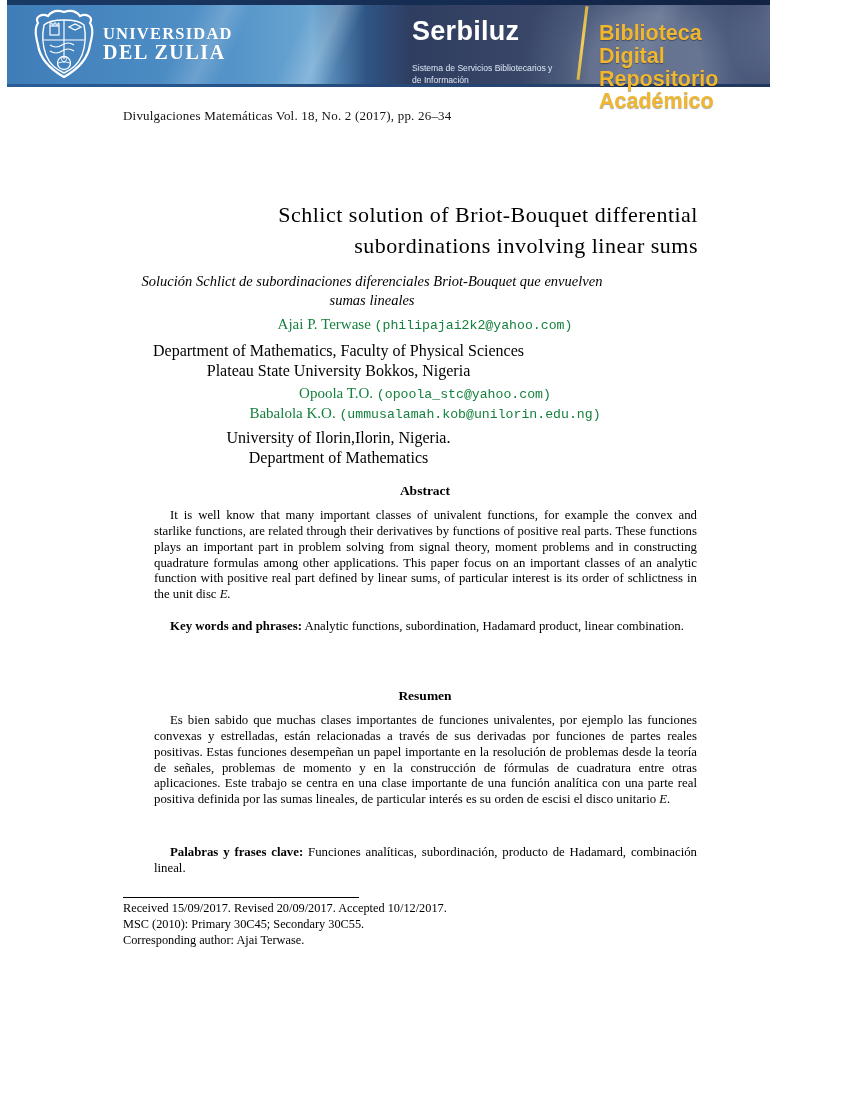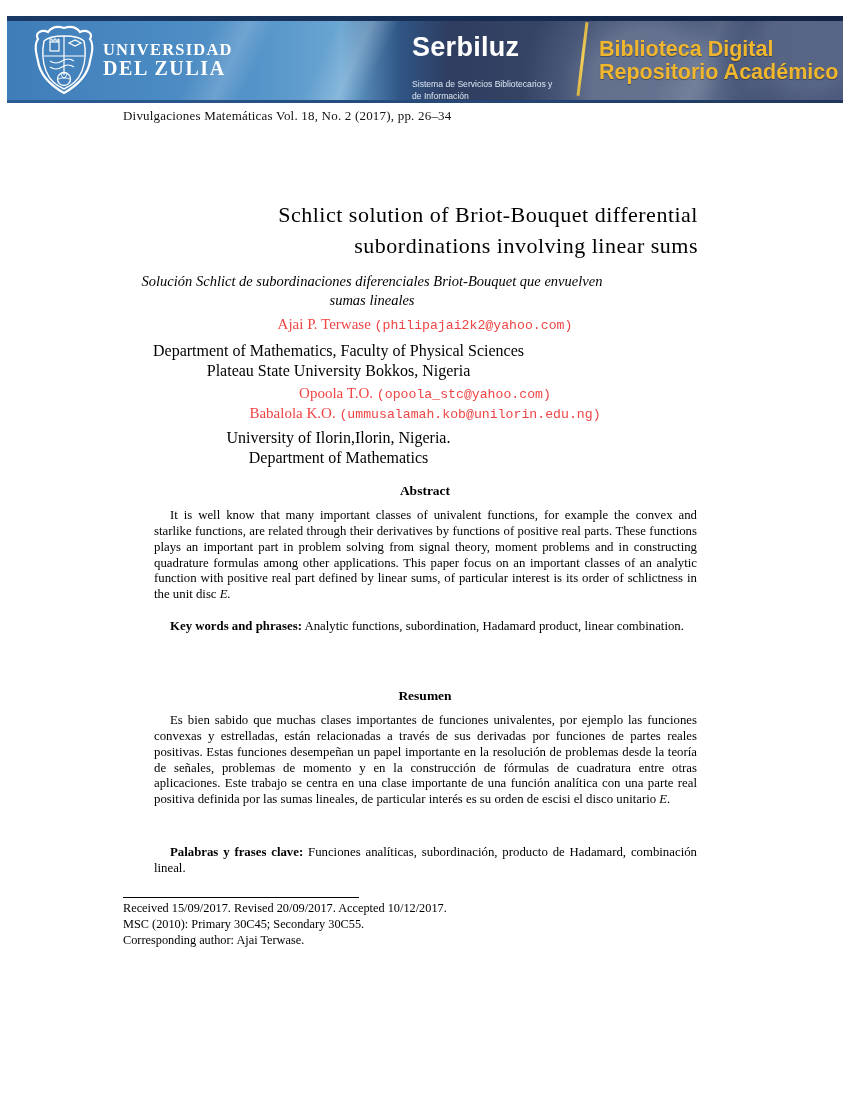--- a/index.html
+++ b/index.html
@@ -5,21 +5,21 @@
   html,body{margin:0;padding:0;}
   body{
     width:850px;height:1100px;background:#ffffff;position:relative;
     font-family:"Liberation Serif","DejaVu Serif",serif;color:#1a1a1a;
     overflow:hidden;
   }
   .abs{position:absolute;}
 
   
   .banner{
-    left:7px;top:16px;width:836px;height:87px;
+    left:7px;top:0;width:763px;height:87px;
     background:
       radial-gradient(circle at 640px 70px, rgba(195,210,228,0.30) 0 55px, rgba(130,150,180,0.22) 85px, transparent 125px),
       radial-gradient(circle at 800px 30px, rgba(180,195,215,0.20) 0 40px, transparent 80px),
       linear-gradient(115deg, transparent 24%, rgba(255,255,255,0.16) 28%, transparent 31%, transparent 38%, rgba(255,255,255,0.20) 42%, transparent 45%, transparent 78%, rgba(255,255,255,0.10) 82%, transparent 85%),
       linear-gradient(90deg, #3f7db8 0%, #4a8ac2 18%, #5594c9 30%, #6ba6d2 40%, #2f5585 47%, #2f3d60 53%, #3a4768 70%, #414e72 100%);
   }
   .banner-top-strip{left:0;top:0;width:100%;height:5px;background:linear-gradient(90deg,#1a3a66,#122242);}
   .banner-bottom-strip{left:0;bottom:0;width:100%;height:3px;background:linear-gradient(90deg,#2a5d97,#20365c);}
 
   .logo-box{left:21px;top:7px;width:72px;height:74px;}
@@ -32,21 +32,21 @@
   .serbiluz .s{font-size:8.6px;color:#dde8f4;line-height:1.35;margin-top:18px;}
 
   .divider{left:574px;top:6px;width:2.5px;height:74px;background:linear-gradient(#d9b544,#f6cf5a,#d9b544);transform:rotate(7deg);}
 
   .repo{left:592px;top:22px;font-family:"Liberation Sans","DejaVu Sans",sans-serif;font-weight:700;color:#f0b72e;font-size:21.5px;line-height:1.06;text-shadow:0 1px 1px rgba(0,0,0,0.35);}
 
   
   .journal-line{left:123px;top:108px;font-size:13px;letter-spacing:0.2px;color:#111;}
   .title{left:0;top:199px;width:698px;text-align:right;font-size:22px;letter-spacing:0.5px;line-height:1.42;color:#000;}
   .subtitle{left:0;top:272px;width:744px;text-align:center;font-style:italic;font-size:14.5px;line-height:1.3;color:#000;}
-  .author-line{left:0;width:850px;text-align:center;font-size:15px;color:#ef4444;}
+  .author-line{left:0;width:850px;text-align:center;font-size:15px;color:#15803d;}
   .affil-line{left:0;width:677px;text-align:center;font-size:16px;line-height:1.25;color:#000;}
   .mono{font-family:"Liberation Mono","DejaVu Sans Mono",monospace;font-size:13.2px;}
 
   .sec-heading{left:0;width:850px;text-align:center;font-weight:700;font-size:13.5px;color:#000;}
   .para{left:154px;width:543px;font-size:12.8px;line-height:1.24;text-align:justify;color:#000;}
   .para .indent{display:inline-block;width:16px;}
   .ital{font-style:italic;}
   .bold{font-weight:700;}
 
   .footnote-rule{left:123px;top:897px;width:236px;border-top:1.6px solid #000;height:0;}

